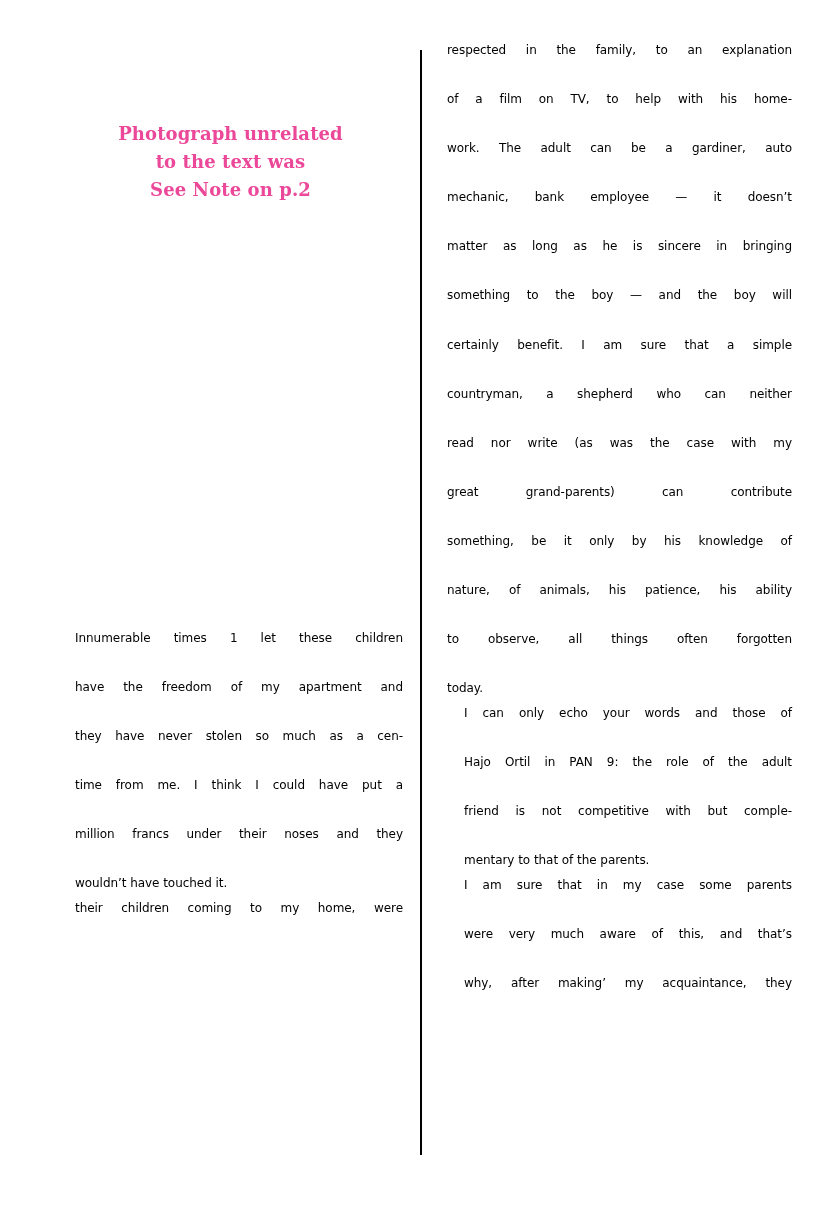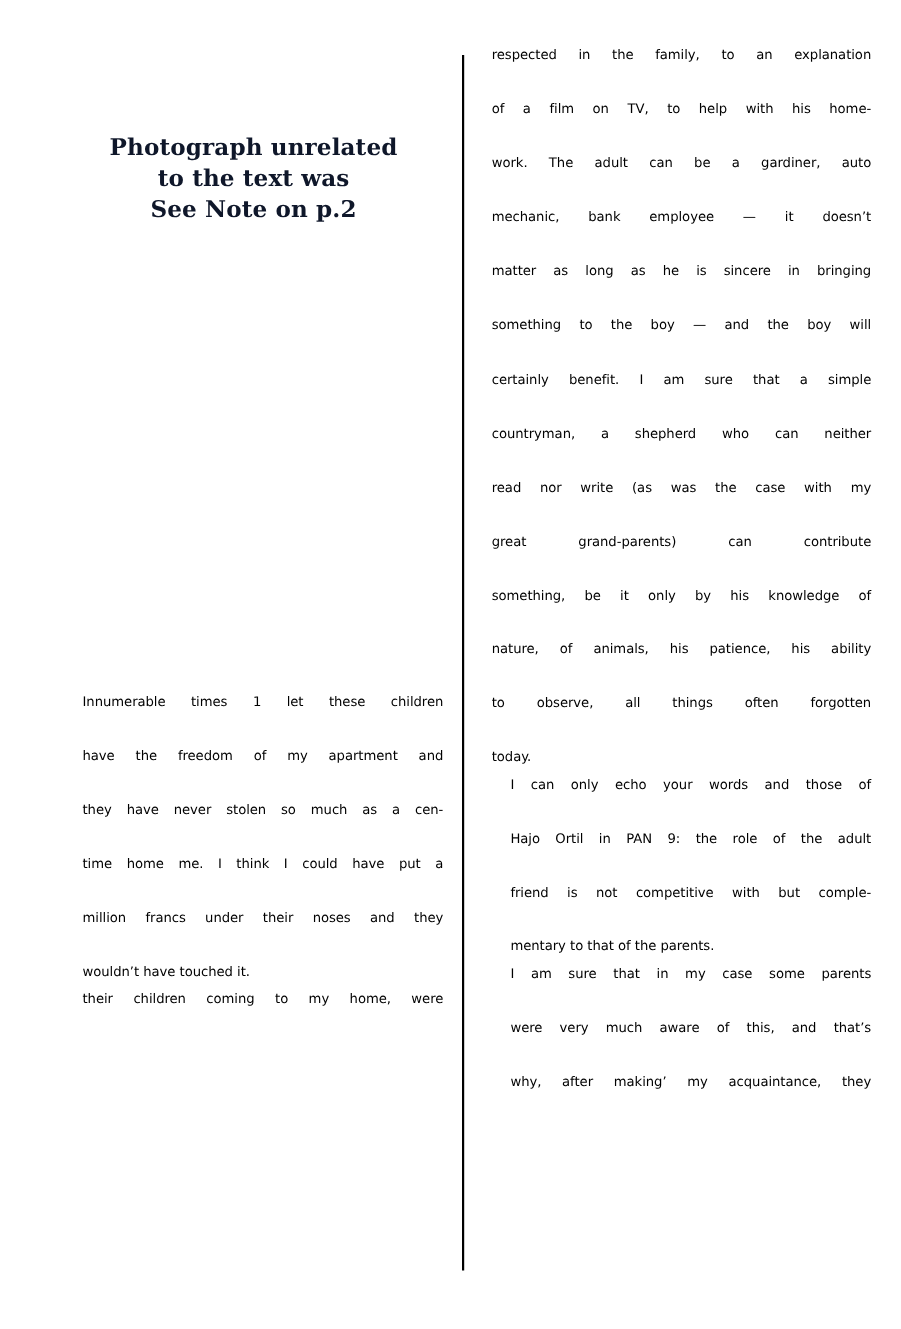--- a/index.html
+++ b/index.html
@@ -43,24 +43,24 @@
 
   
   .photo-notice {
     position: absolute;
     left: 0;
     top: 82px;
     width: 345px;
     text-align: center;
     font-family: "DejaVu Serif", serif;
     font-weight: bold;
-    font-size: 21px;
+    font-size: 18px;
     line-height: 28px;
     letter-spacing: 0.1px;
-    color: #0f172a;
+    color: #ec4899;
   }
   .photo-notice .nline {
     display: block;
     white-space: pre;
   }
 
   
   .col-left-body {
     position: absolute;
     left: 0;
@@ -140,21 +140,21 @@
         <span class="nline">Photograph unrelated</span>
         <span class="nline">to the text was</span>
         <span class="nline">See Note on p.2</span>
       </div>
 
     <div class="col-left-body body-text">
         <p class="indent">
           <span class="ln">Innumerable  times  1  let  these  children</span>
           <span class="ln">have  the  freedom  of  my  apartment  and</span>
           <span class="ln">they have never stolen so much as a cen-</span>
-          <span class="ln">time  home  me.  I  think  I  could  have  put  a</span>
+          <span class="ln">time  from  me.  I  think  I  could  have  put  a</span>
           <span class="ln">million  francs  under  their  noses  and  they</span>
           <span class="ln last">wouldn’t have touched it.</span>
         </p>
         <p class="indent">
           <span class="ln">their  children  coming  to  my  home,  were</span>
         </p>
       </div>
 
   </div>
 

